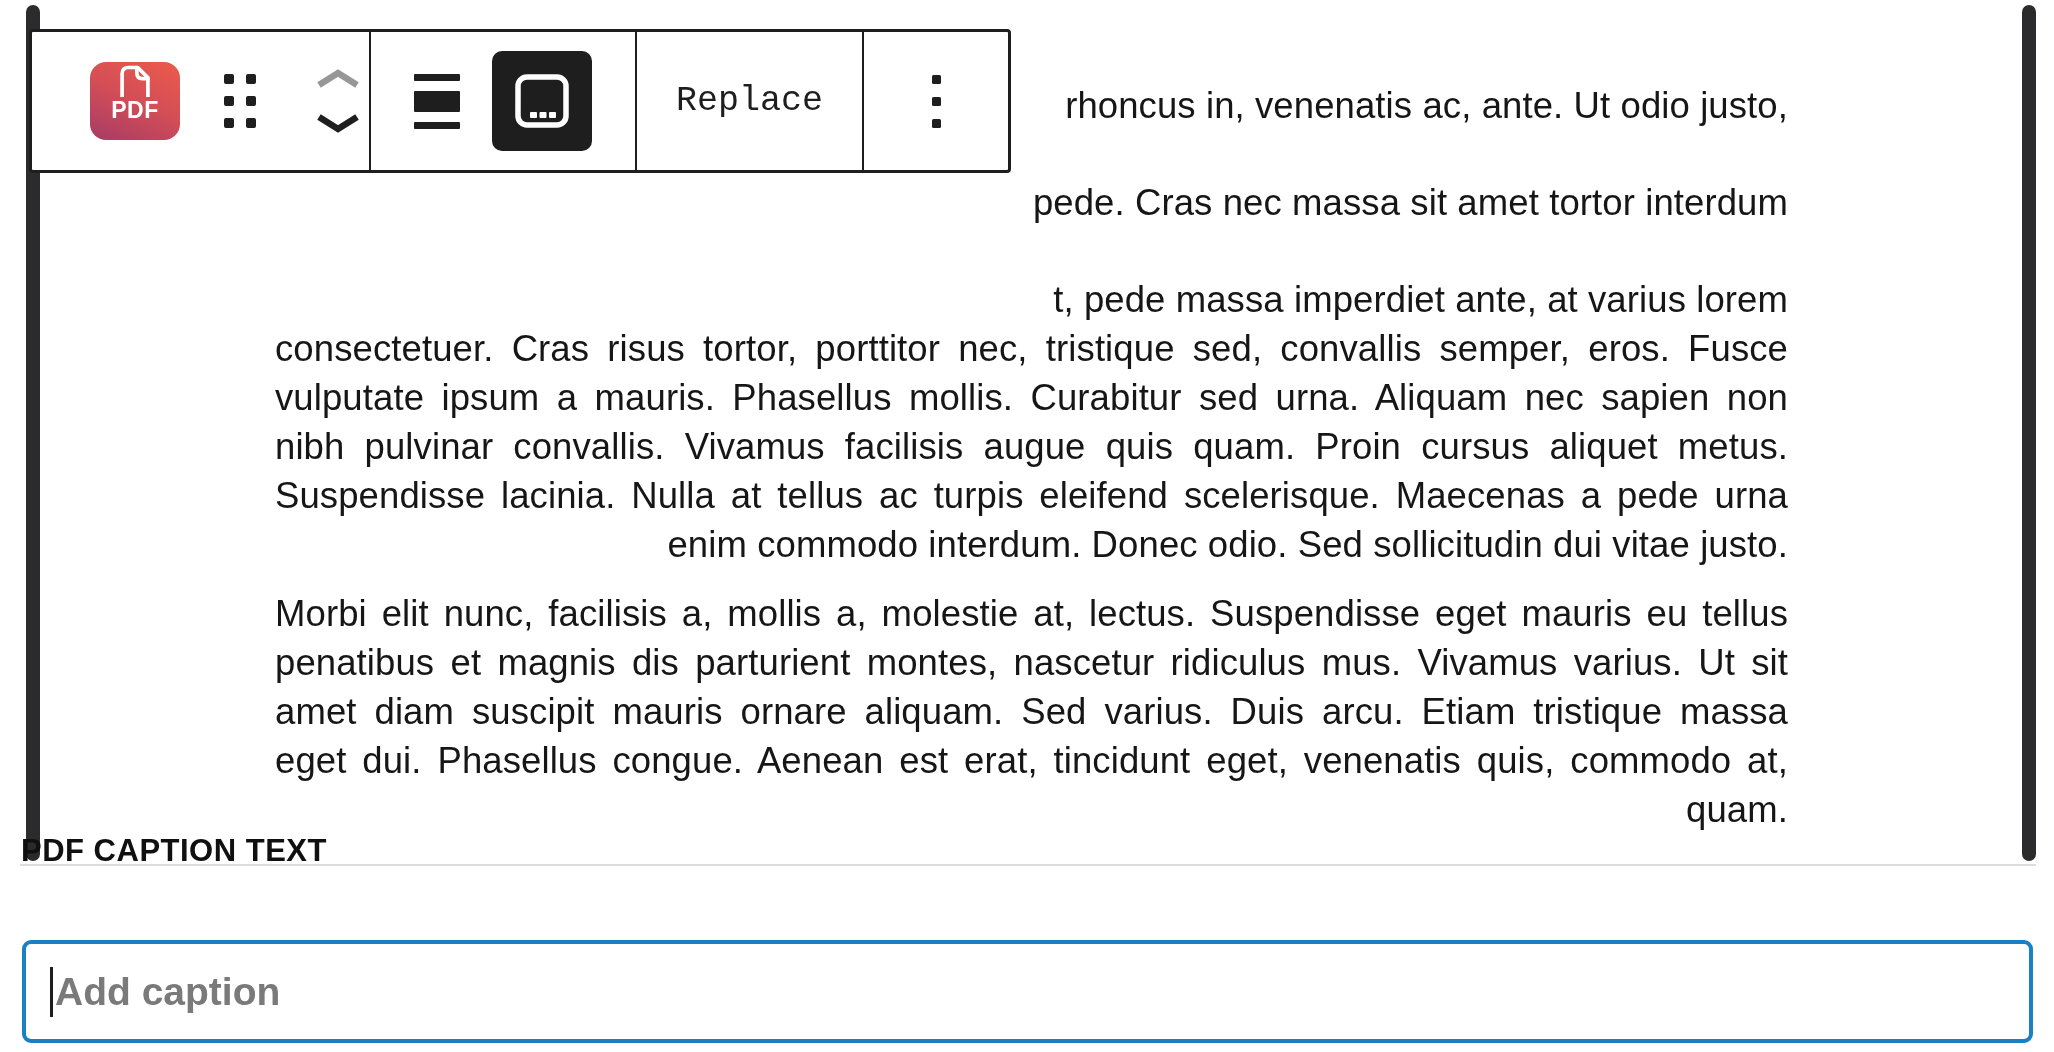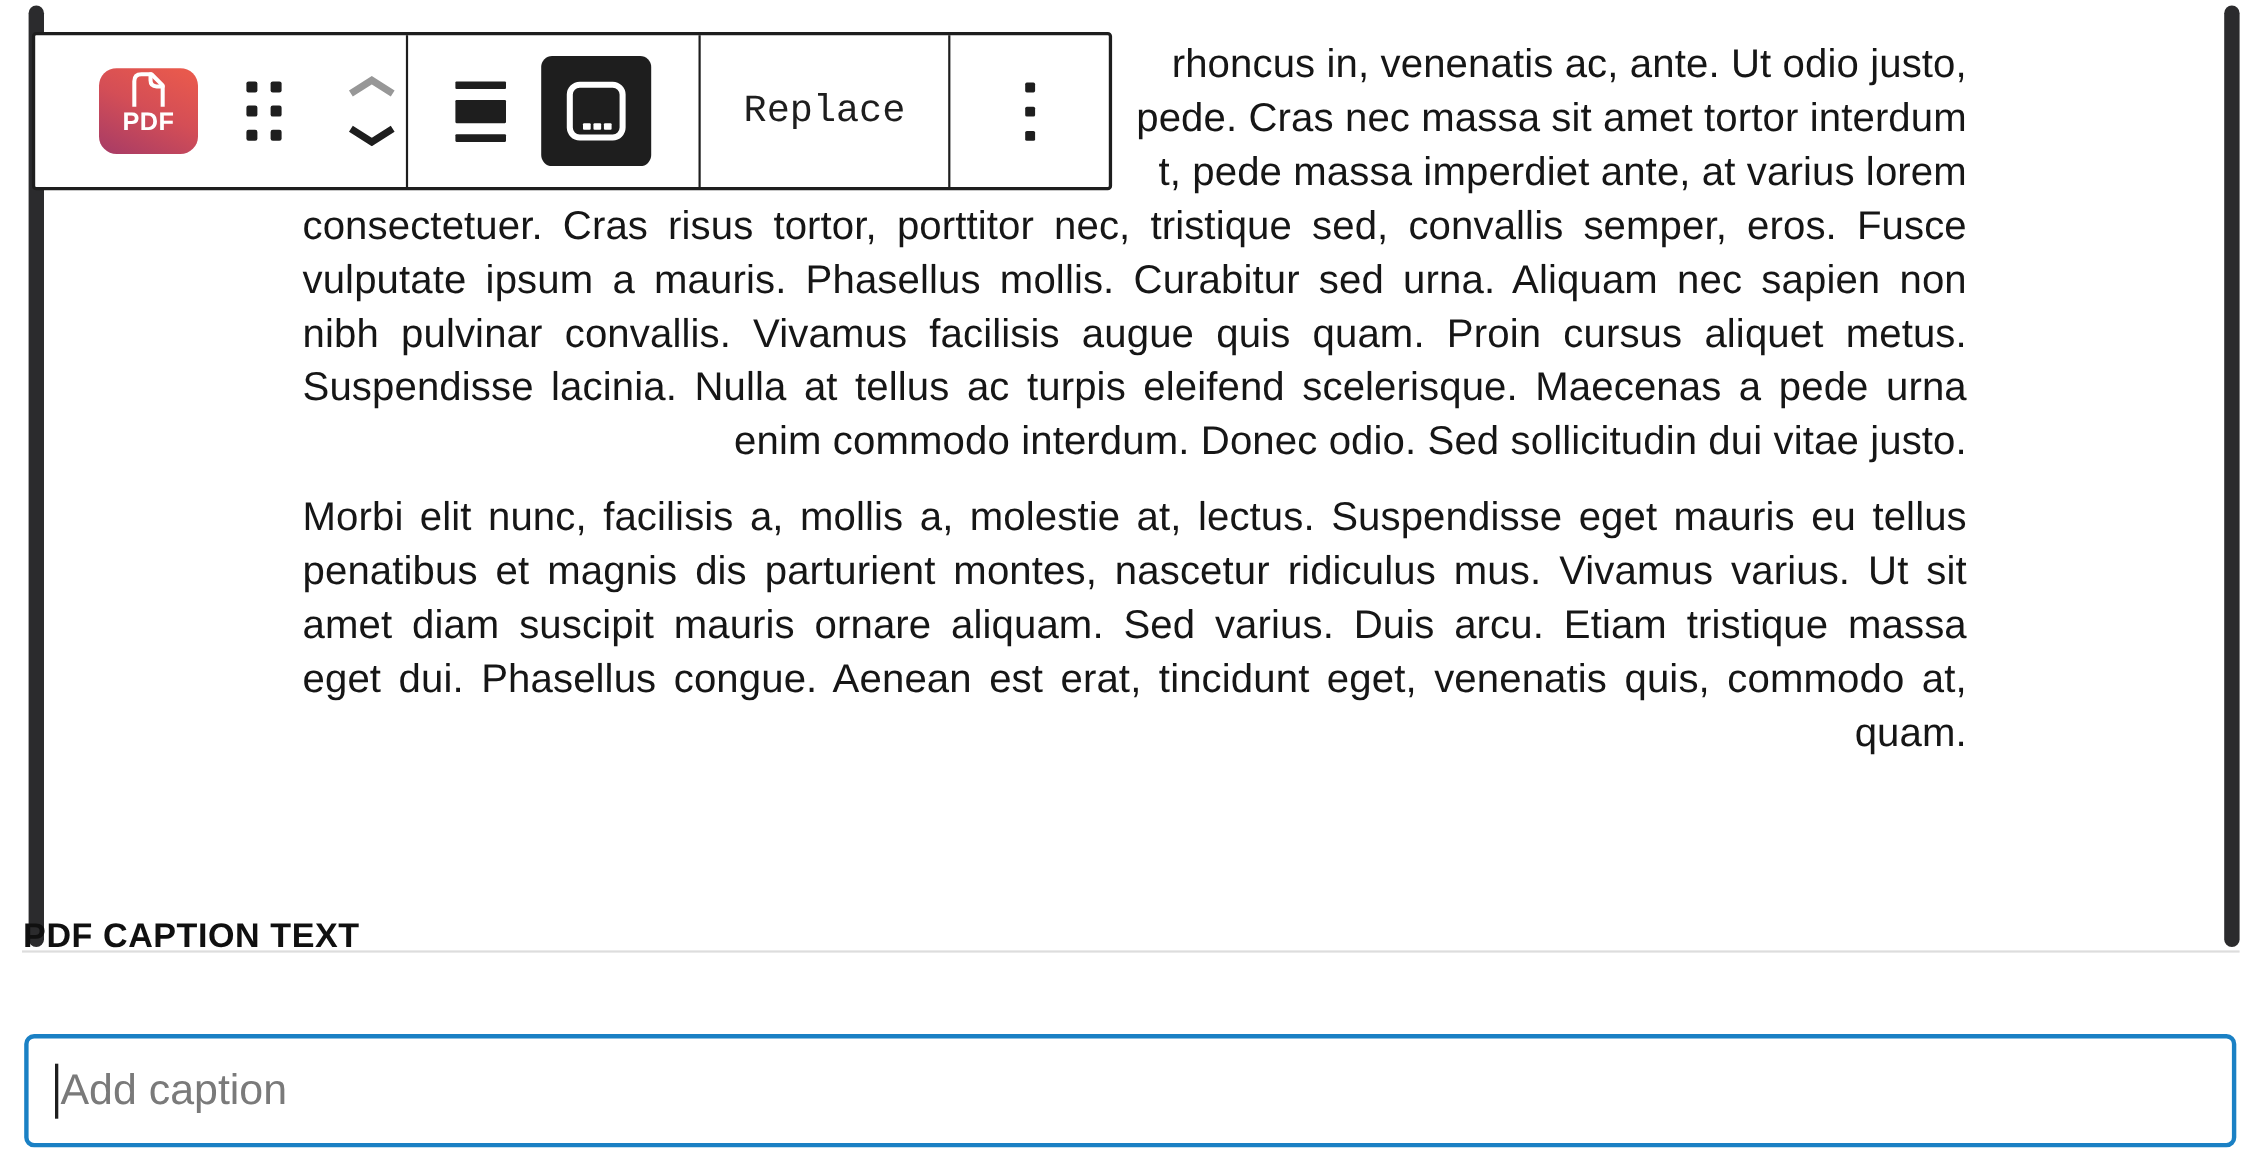--- a/index.html
+++ b/index.html
@@ -22,21 +22,21 @@
     position:absolute; left:20px; top:864px; width:2016px; height:2px;
     background:#dddddd;
   }
 
   
   .page-text {
     position:absolute; left:275px; top:33px; width:1513px;
     font-size:36.5px; line-height:49px; color:#161616;
     letter-spacing:0.1px;
   }
-  .page-text .frag  { text-align:right;   height:49px; white-space:nowrap; }
+  .page-text .frag  { text-align:right;   height:49px; white-space:nowrap;margin-top:48px; }
   .page-text .jline { text-align:justify; text-align-last:justify; height:49px; }
   .page-text .lline { text-align:right;    height:49px; }
   .para2 { margin-top:20px; }
 
   
   .toolbar {
     position:absolute; left:29px; top:29px; width:982px; height:144px;
     background:#ffffff; border:3px solid #1e1e1e; border-radius:4px;
     box-sizing:border-box; display:flex; z-index:5;
   }
@@ -91,21 +91,21 @@
     font-size:31px; font-weight:700; letter-spacing:0.5px; color:#101010;
   }
   .caption-input {
     position:absolute; left:22px; top:940px; width:2011px; height:103px;
     box-sizing:border-box; background:#ffffff;
     border:4px solid #1a80c4; border-radius:9px;
     display:flex; align-items:center; padding-left:24px;
     cursor:text;
   }
   .caret { width:3px; height:50px; background:#1e1e1e; margin-right:2px; }
-  .placeholder { font-size:39px; color:#7a7a7a; }
+  .placeholder { font-size:39px; color:#7a7a7a;font-weight:bold; }
 </style>
 </head>
 <body>
 
 <div>
   <div class="side-bar left"></div>
   <div class="side-bar right"></div>
   <div class="embed-bottom-line"></div>
 
   <div class="page-text">

